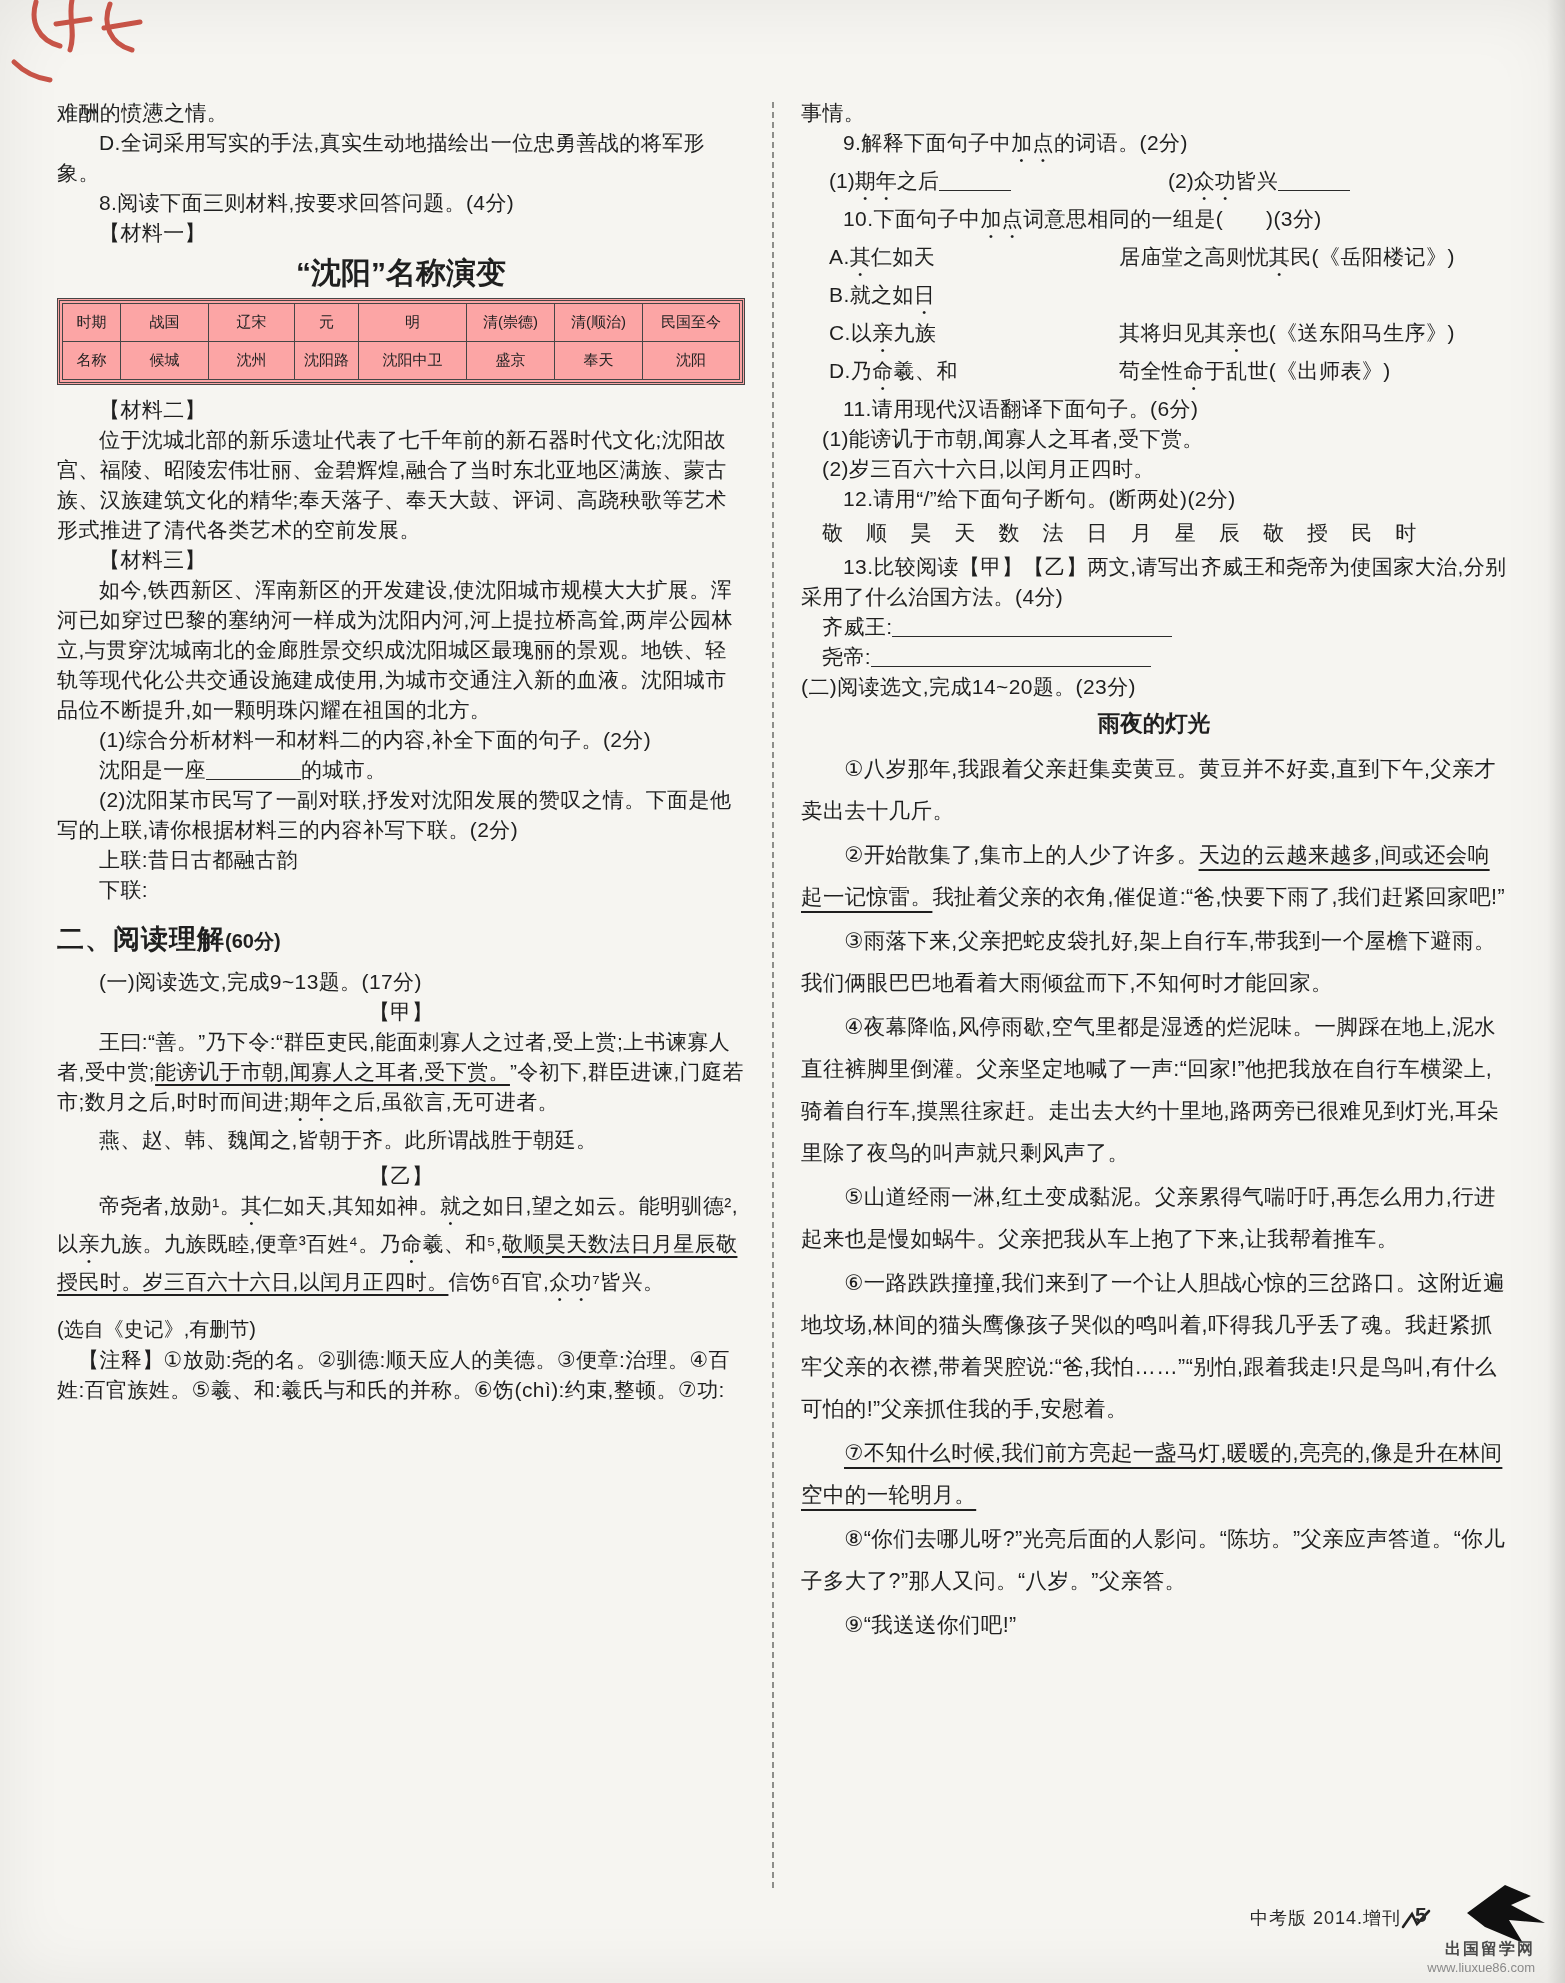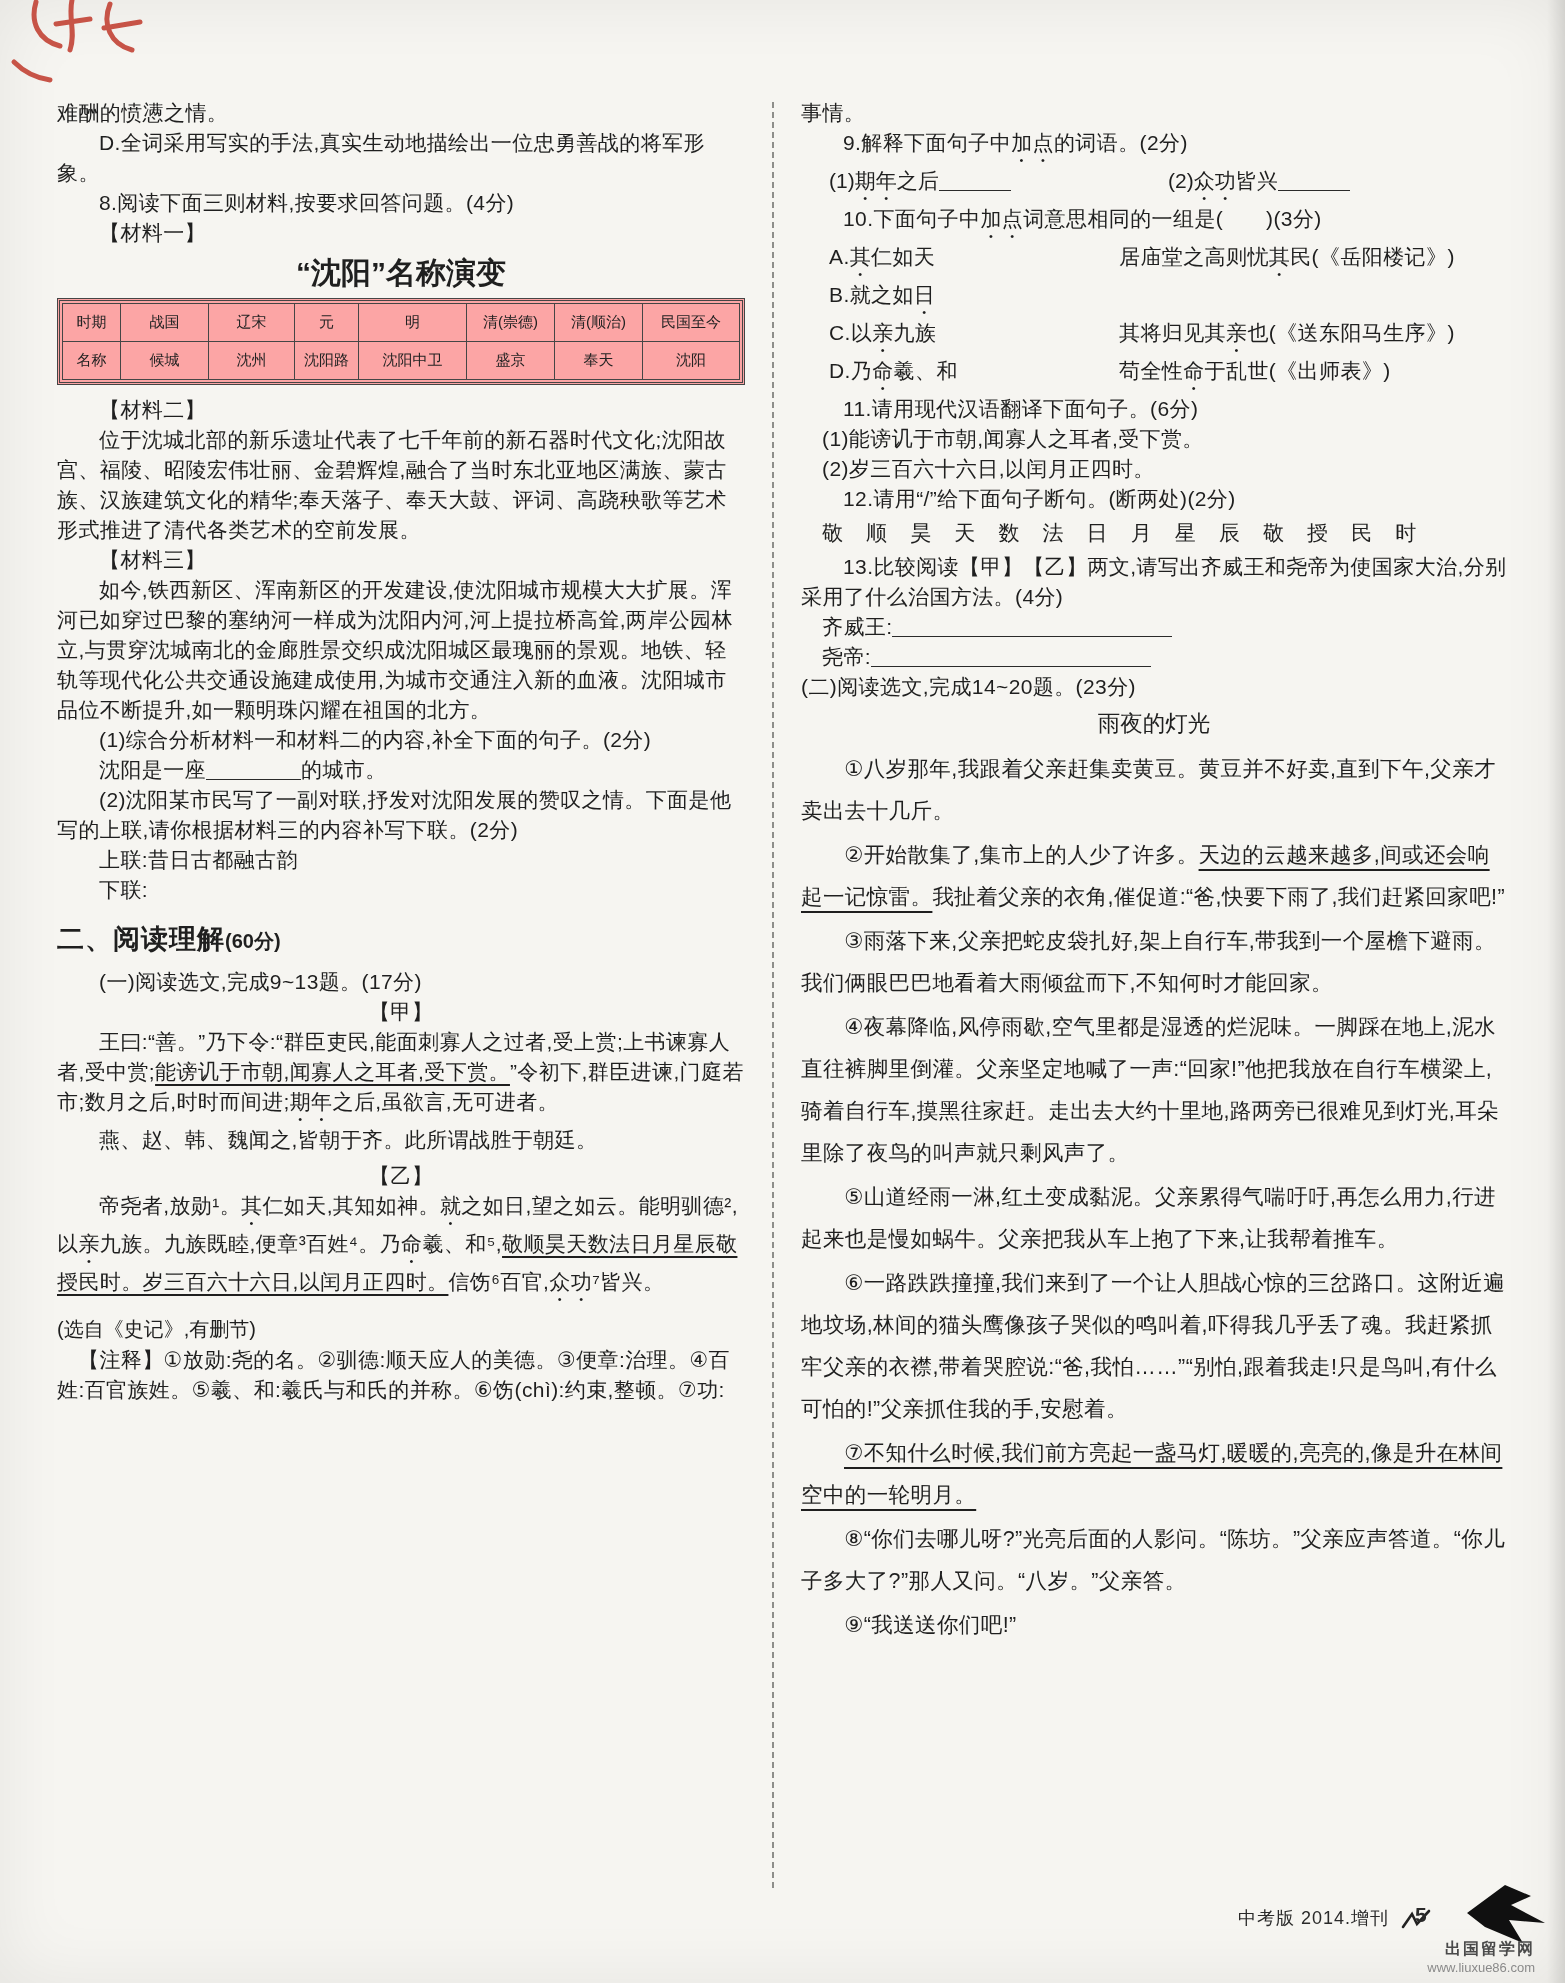--- a/index.html
+++ b/index.html
@@ -30,23 +30,23 @@
   td{border:1px solid #454545;padding:9px 2px}
   .sec-head{font-size:27px;font-weight:700;line-height:40px;margin:14px 0 6px;letter-spacing:1px}
   .sec-score{font-size:20px;font-weight:700;letter-spacing:0}
   .src{text-align:left;text-indent:0;padding-right:46px;font-size:20px;line-height:32px;margin-top:8px}
   .q-sub-row{display:flex;padding-left:28px;font-size:21px;line-height:30px}
   .q9cell{width:50%}
   .opt{display:flex;font-size:21px;line-height:30px;padding-left:28px;letter-spacing:0.4px}
   .opt-l{width:290px;flex:none}
   .opt-r{flex:1}
   .spread{font-size:21px;line-height:34px;letter-spacing:1.1em;text-indent:1em;margin:2px 0;white-space:nowrap}
-  .essay-title{text-align:center;font-weight:400;font-size:22.5px;line-height:44px;text-indent:0}
+  .essay-title{text-align:center;font-weight:700;font-size:22.5px;line-height:44px;text-indent:0}
   .redmarks{position:absolute;top:0;left:6px}
-  .footer{position:absolute;right:126px;bottom:50px;display:flex;align-items:center;gap:16px;
+  .footer{position:absolute;right:126px;bottom:50px;display:flex;align-items:center;gap:4px;
           font-size:18px;color:#2a2a2a;letter-spacing:1px}
   .pnum-group{position:relative;width:34px;height:30px}
   .pnum-group svg{position:absolute;left:-4px;top:6px}
   .page-num{position:absolute;left:10px;top:0;font-weight:700;font-size:21px}
   .logo{position:absolute;right:14px;bottom:36px}
   .wm{position:absolute;right:30px;bottom:8px;text-align:right}
   .wm-name{font-size:16px;font-weight:700;color:#4a4a4a;letter-spacing:2px}
   .wm-url{font-size:13px;color:#8a8a8a}
 </style>
 </head>

